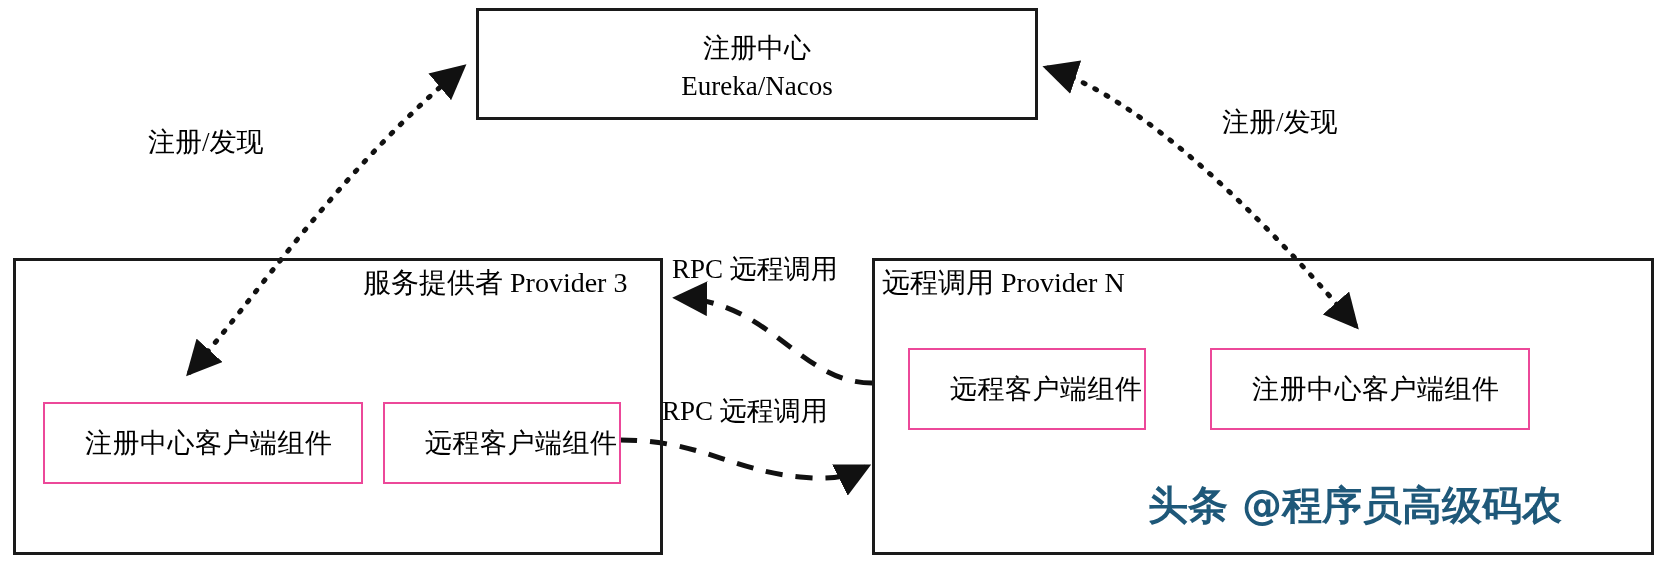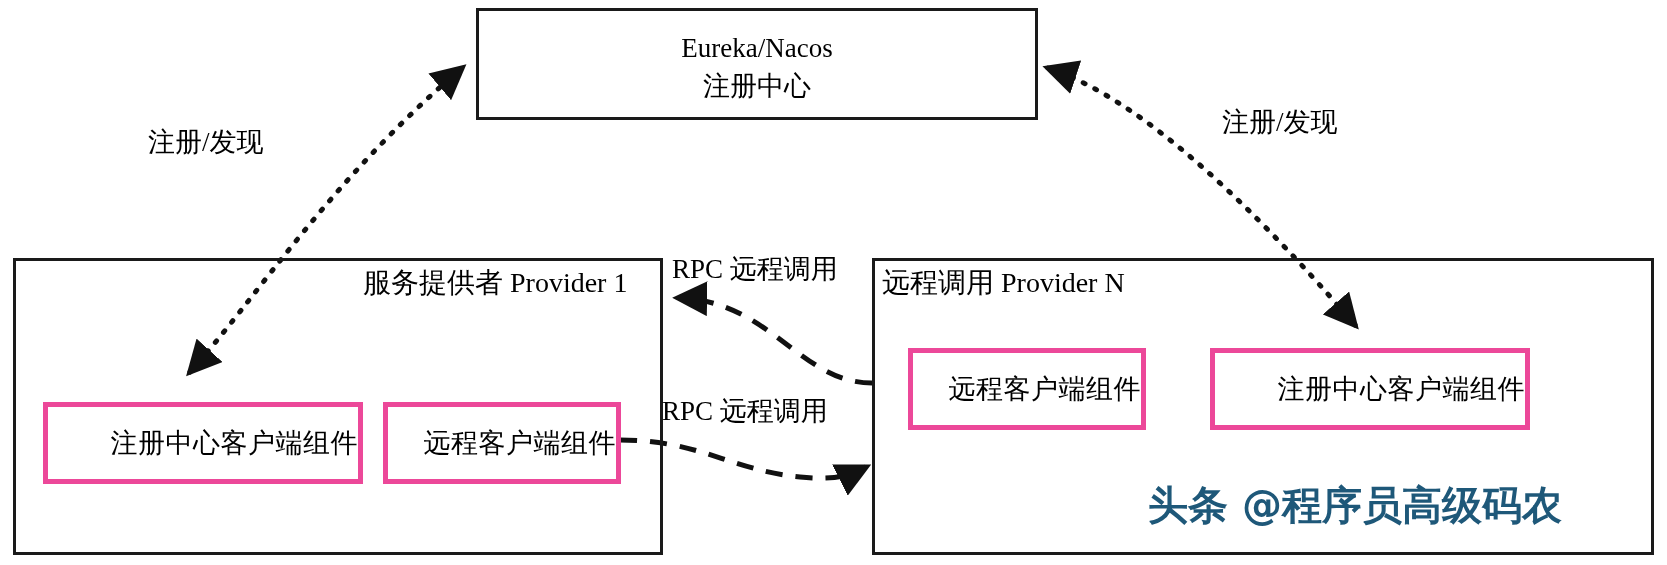--- a/index.html
+++ b/index.html
@@ -28,24 +28,25 @@
   .node-box {
     position: absolute;
     box-sizing: border-box;
     background: transparent;
     border: 3px solid #1a1a1a;
   }
   .inner-box {
     position: absolute;
     box-sizing: border-box;
     background: #ffffff;
-    border: 5px solid #ec4899;
+    border: 2px solid #ec4899;
     display: flex;
     align-items: center;
-    justify-content: flex-end;
+    justify-content: flex-start;
+    padding-left: 40px;
   }
   .box-label {
     font-size: 27px;
     color: #000000;
     white-space: nowrap;
     letter-spacing: 0.5px;
   }
   .registry-title {
     position: absolute;
     left: 0;
@@ -104,28 +105,28 @@
       <path d="M 872 383 C 800 383, 770 300, 678 298" fill="none" stroke="#111111" stroke-width="5" stroke-dasharray="17 13" stroke-linecap="butt" marker-end="url(#arrow-solid-b)"></path>
     </g>
 
     <g>
       <path d="M 620 440 C 700 440, 730 470, 800 477 C 840 481, 852 474, 866 467" fill="none" stroke="#111111" stroke-width="5" stroke-dasharray="17 13" stroke-linecap="butt" marker-end="url(#arrow-solid-b)"></path>
     </g>
   </svg>
 
   <div class="node-box" style="left:476px; top:8px; width:562px; height:112px;">
     <div class="registry-title" style="top:18px;">
+      <div>注册中心</div>
       <div>Eureka/Nacos</div>
-      <div>注册中心</div>
     </div>
   </div>
 
   <div class="node-box" style="left:13px; top:258px; width:650px; height:297px;">
   </div>
-  <div class="provider-title" style="left:363px; top:264px;">服务提供者 Provider 1</div>
+  <div class="provider-title" style="left:363px; top:264px;">服务提供者 Provider 3</div>
   <div class="inner-box" style="left:43px; top:402px; width:320px; height:82px;">
     <span class="box-label">注册中心客户端组件</span>
   </div>
   <div class="inner-box" style="left:383px; top:402px; width:238px; height:82px;">
     <span class="box-label">远程客户端组件</span>
   </div>
 
   <div class="node-box" style="left:872px; top:258px; width:782px; height:297px;">
   </div>
   <div class="provider-title" style="left:882px; top:264px;">远程调用 Provider N</div>

